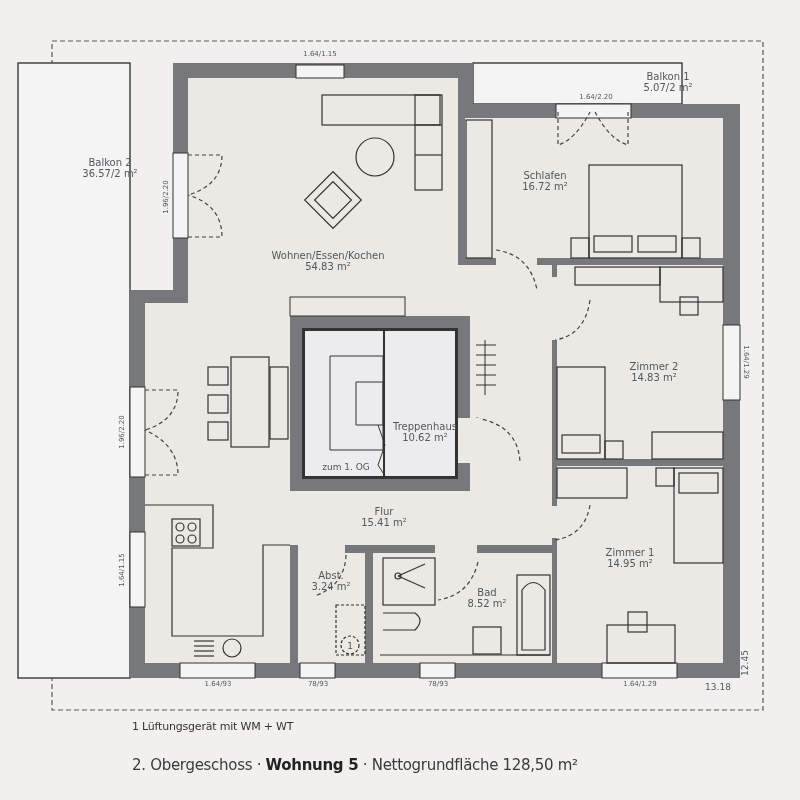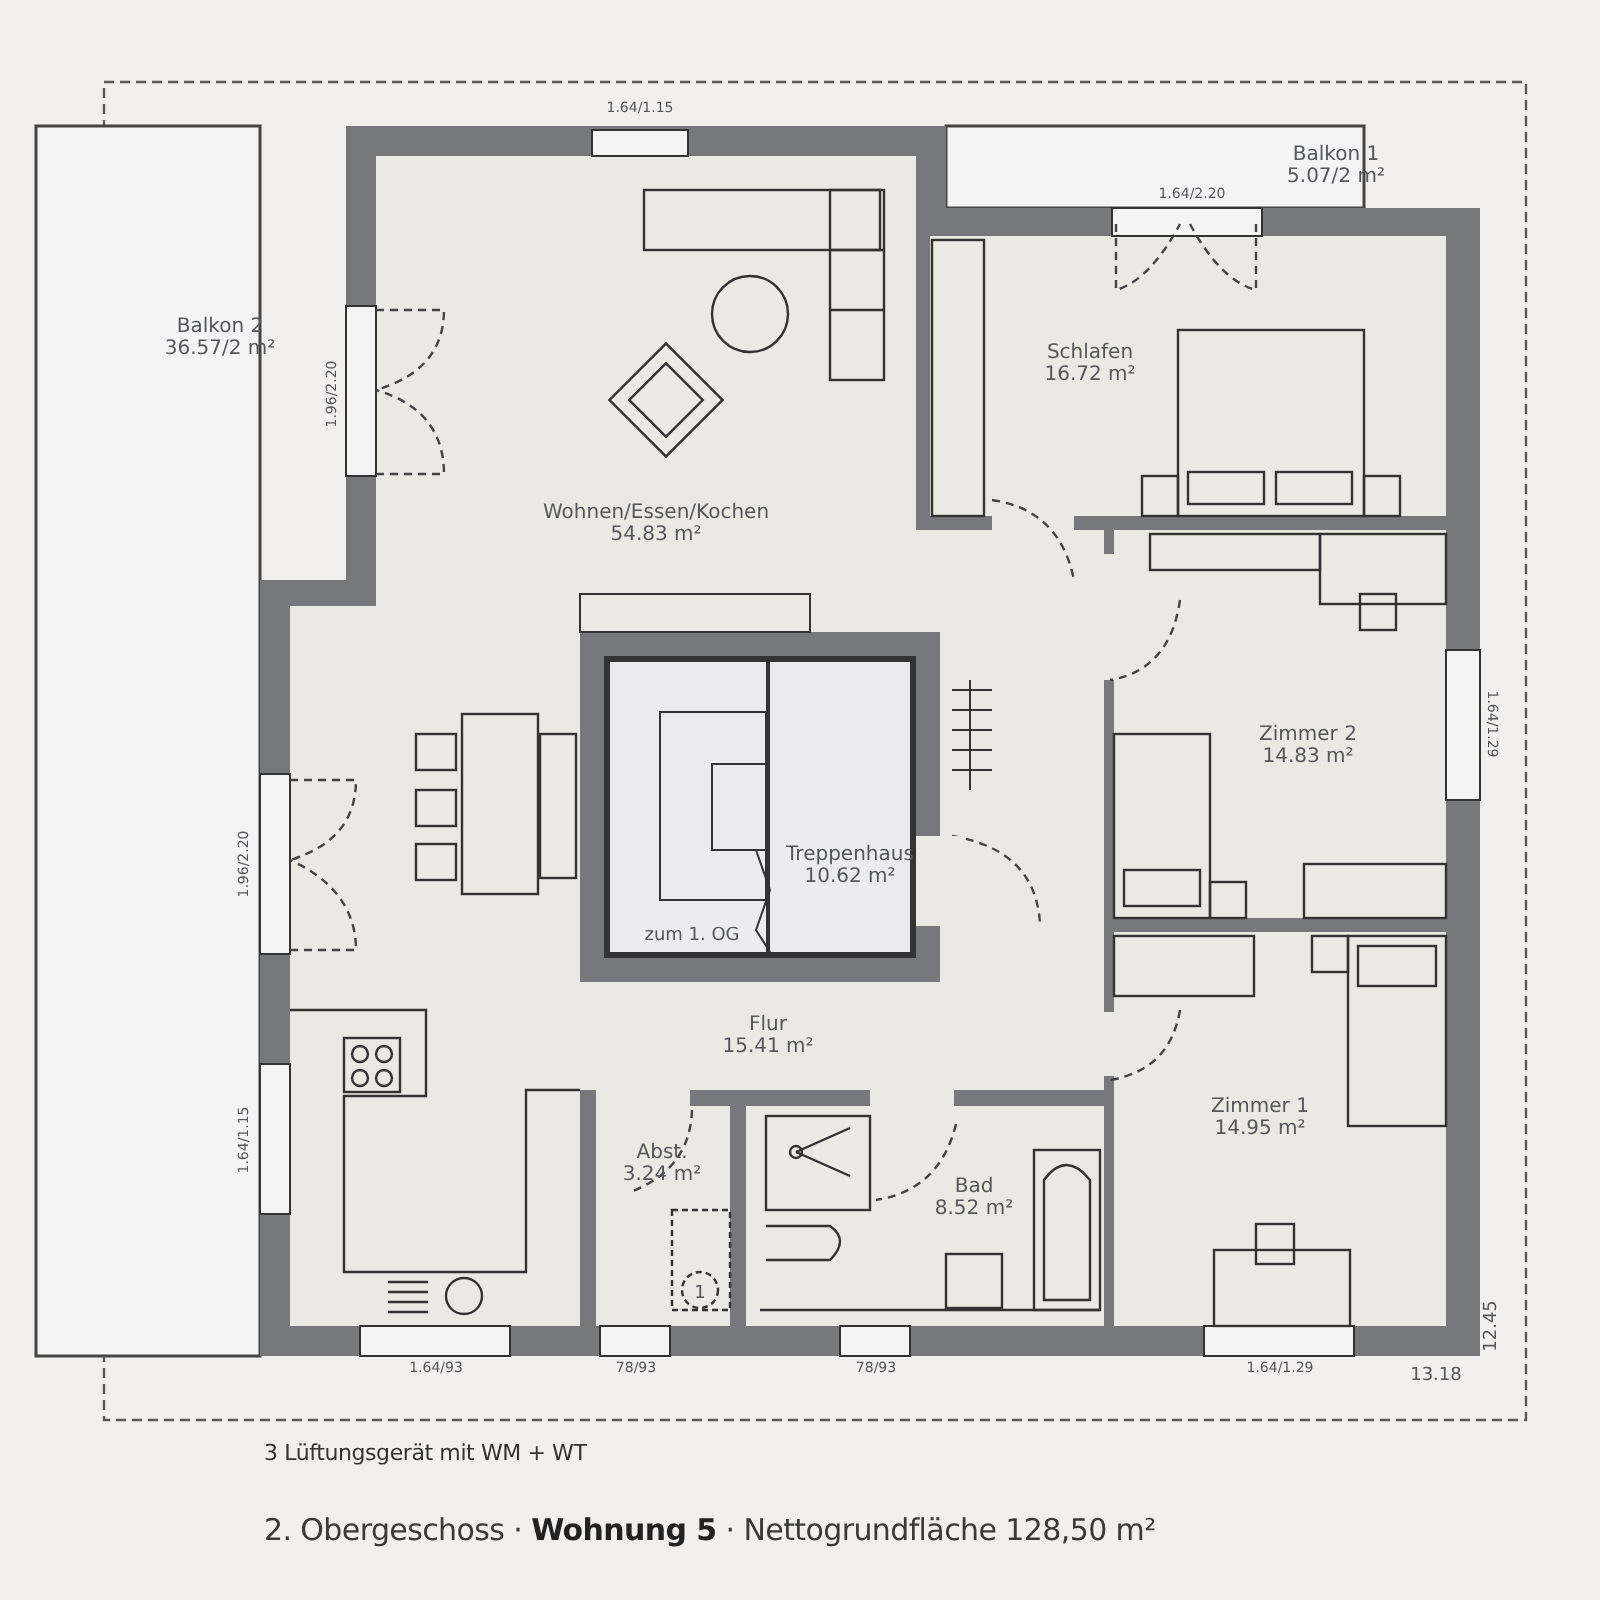--- a/index.html
+++ b/index.html
@@ -203,14 +203,14 @@
     <text class="dim" transform="translate(744,362) rotate(90)">1.64/1.29</text>
     <text class="dim" x="218" y="686">1.64/93</text>
     <text class="dim" x="318" y="686">78/93</text>
     <text class="dim" x="438" y="686">78/93</text>
     <text class="dim" x="640" y="686">1.64/1.29</text>
     <text class="dim-lg" x="718" y="690">13.18</text>
     <text class="dim-lg" transform="translate(748,663) rotate(-90)">12.45</text>
   </g>
 </svg>
 
-<div class="footnote">3 Lüftungsgerät mit WM + WT</div>
+<div class="footnote">1 Lüftungsgerät mit WM + WT</div>
 <div class="caption"><span>2. Obergeschoss</span><span> · </span><b>Wohnung 5</b><span> · </span><span>Nettogrundfläche 128,50 m²</span></div>
 
 </body></html>

